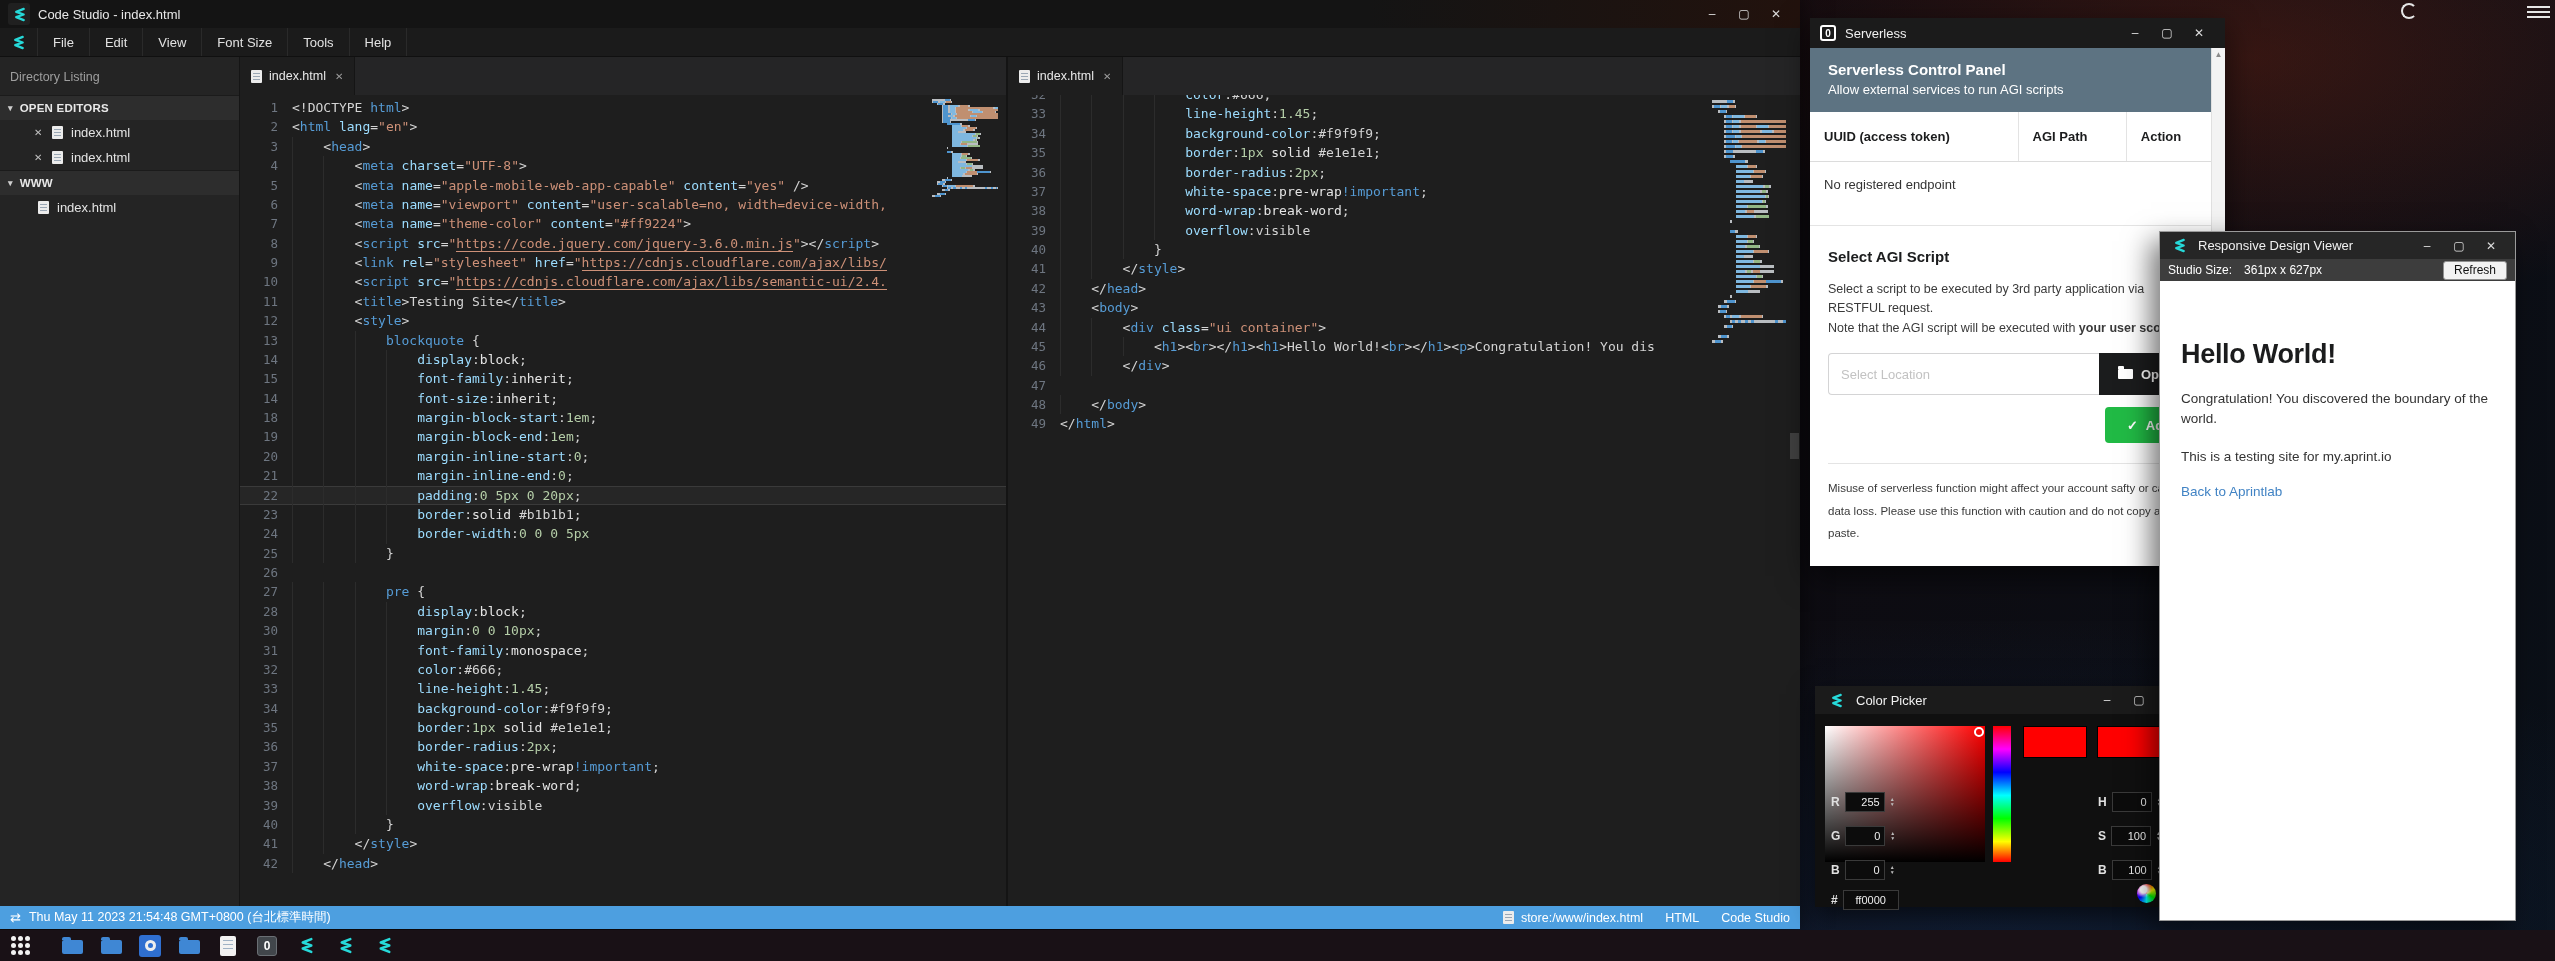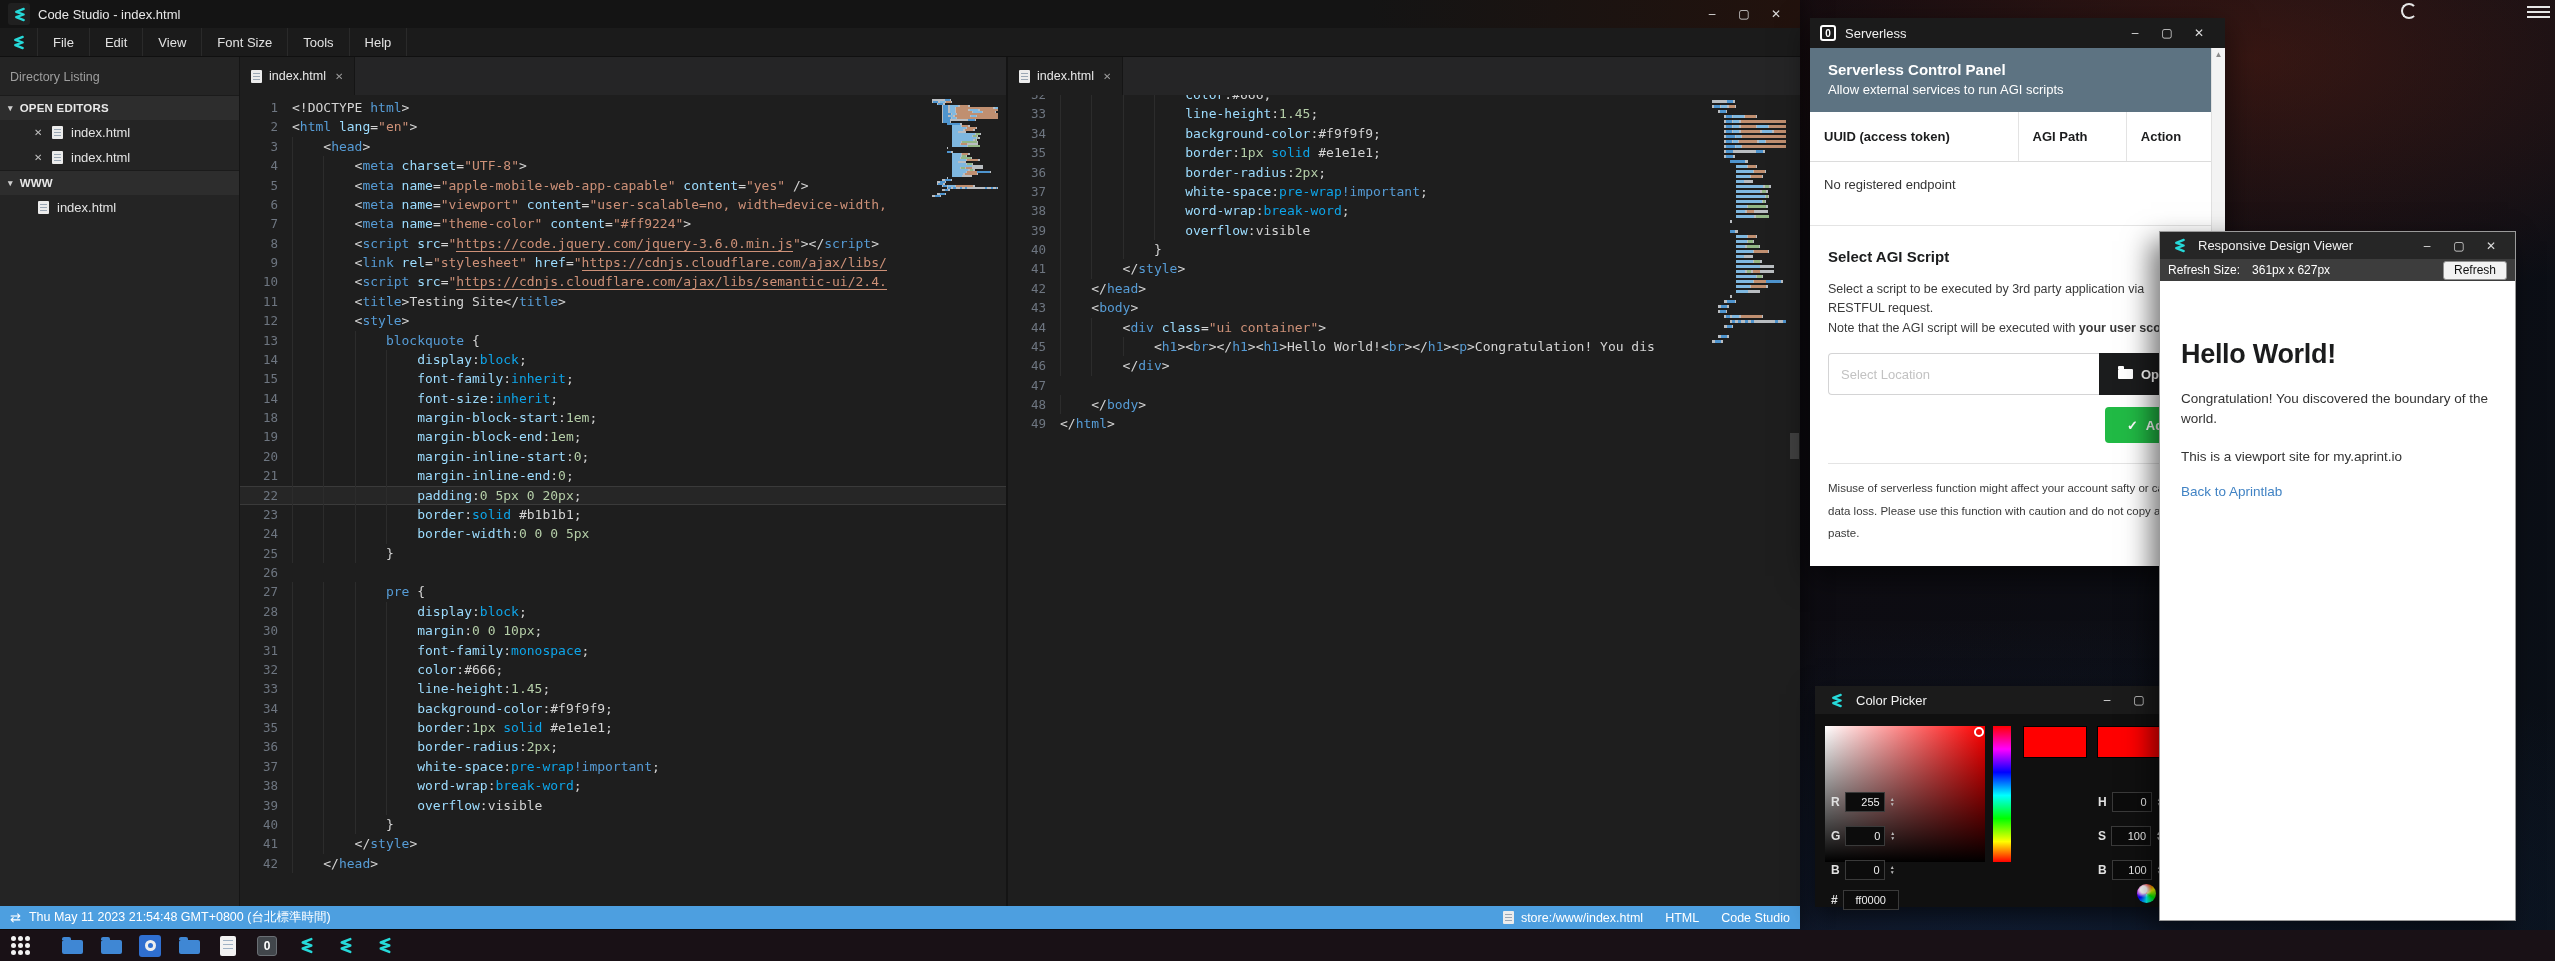--- a/index.html
+++ b/index.html
@@ -41,21 +41,21 @@
   .tab { min-width:112px; background:#1e1e1e; display:flex; align-items:center; gap:7px; padding:0 11px; color:#e8e8e8; font-size:12.5px; border-right:1px solid #151515; }
   .tab-x { color:#9d9d9d; font-size:10px; margin-left:2px; }
   .code-area { position:absolute; top:38px; left:0; right:0; bottom:0; overflow:hidden; padding-top:3px;
     font-family:"DejaVu Sans Mono",monospace; font-size:13px; }
   .code-row { display:flex; height:19.38px; line-height:19.38px; white-space:pre; }
   .code-row.current { background:#262626; box-shadow:inset 0 1px 0 #3a3a3a, inset 0 -1px 0 #3a3a3a; }
   .ln { width:52px; flex:none; text-align:right; padding-right:14px; color:#6e7681; font-size:12.5px; }
   .lc { flex:1; min-width:0; overflow:hidden; }
   .ind { display:inline-block; width:4ch; height:19.38px; border-left:1px solid #2c2c2c; vertical-align:top; }
   .tk-p { color:#d4d4d4; } .tk-t { color:#569cd6; } .tk-a { color:#9cdcfe; }
-  .tk-s { color:#ce9178; } .tk-k { color:#0ea5e9; } .tk-n { color:#b5cea8; }
+  .tk-s { color:#ce9178; } .tk-k { color:#e5e5e5; } .tk-n { color:#b5cea8; }
   .tk-u { color:#ce9178; border-bottom:1px solid #ce9178; }
   .minimap { position:absolute; top:42px; overflow:hidden; }
   .mm-row { display:flex; align-items:center; }
   .mm-seg { flex:none; }
   .vscroll { position:absolute; right:0; top:38px; bottom:0; width:11px; }
   .vthumb { position:absolute; right:1px; top:338px; width:9px; height:26px; background:#424242; }
   
   .cs-status { position:absolute; left:0; right:0; bottom:0; height:23px; background:#4d9fe0; display:flex; align-items:center; color:#fff; font-size:12.5px; padding:0 10px; gap:8px; }
   .st-right { margin-left:auto; display:flex; align-items:center; gap:22px; }
   .st-file { display:flex; align-items:center; gap:7px; }
@@ -1133,28 +1133,28 @@
         </svg>
       </span>
     <span class="float-title">Responsive Design Viewer</span>
     <span class="win-controls">
       <span class="win-btn">–</span>
       <span class="win-btn">▢</span>
       <span class="win-btn">✕</span>
     </span>
   </div>
   <div class="rv-toolbar">
-    <span>Refresh Size:</span>
+    <span>Studio Size:</span>
     <span>361px x 627px</span>
     <button class="rv-refresh">Refresh</button>
   </div>
   <div class="rv-content">
     <div class="rv-h1">Hello World!</div>
     <p class="rv-p">Congratulation! You discovered the boundary of the world.</p>
-    <p class="rv-p">This is a viewport site for my.aprint.io</p>
+    <p class="rv-p">This is a testing site for my.aprint.io</p>
     <div class="rv-link">Back to Aprintlab</div>
   </div>
 </div>
 
 <span class="spinner-icon"></span>
 <span class="hamburger-icon">
     <i></i>
     <i></i>
     <i></i>
   </span>

